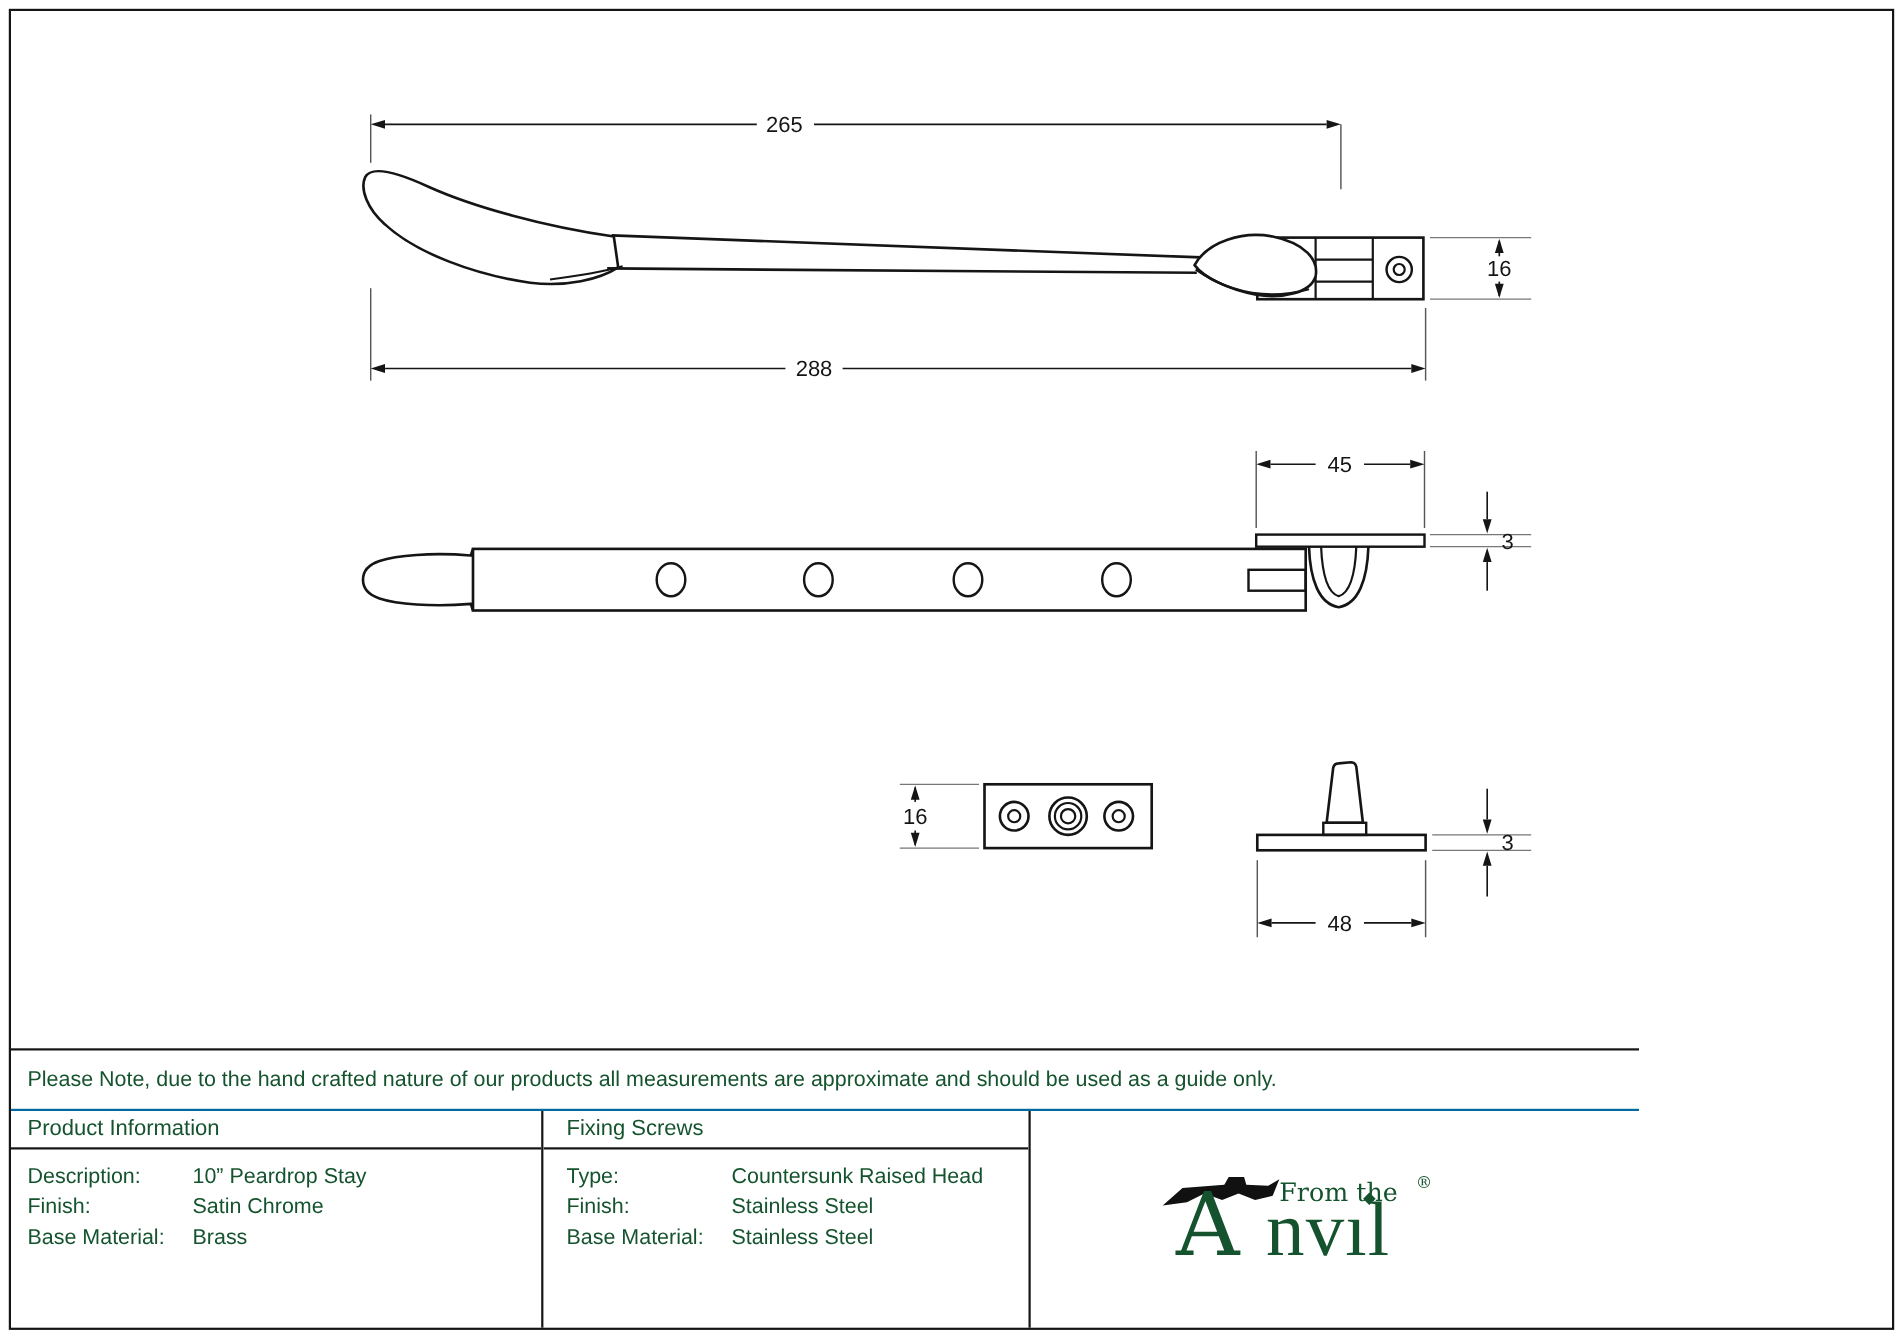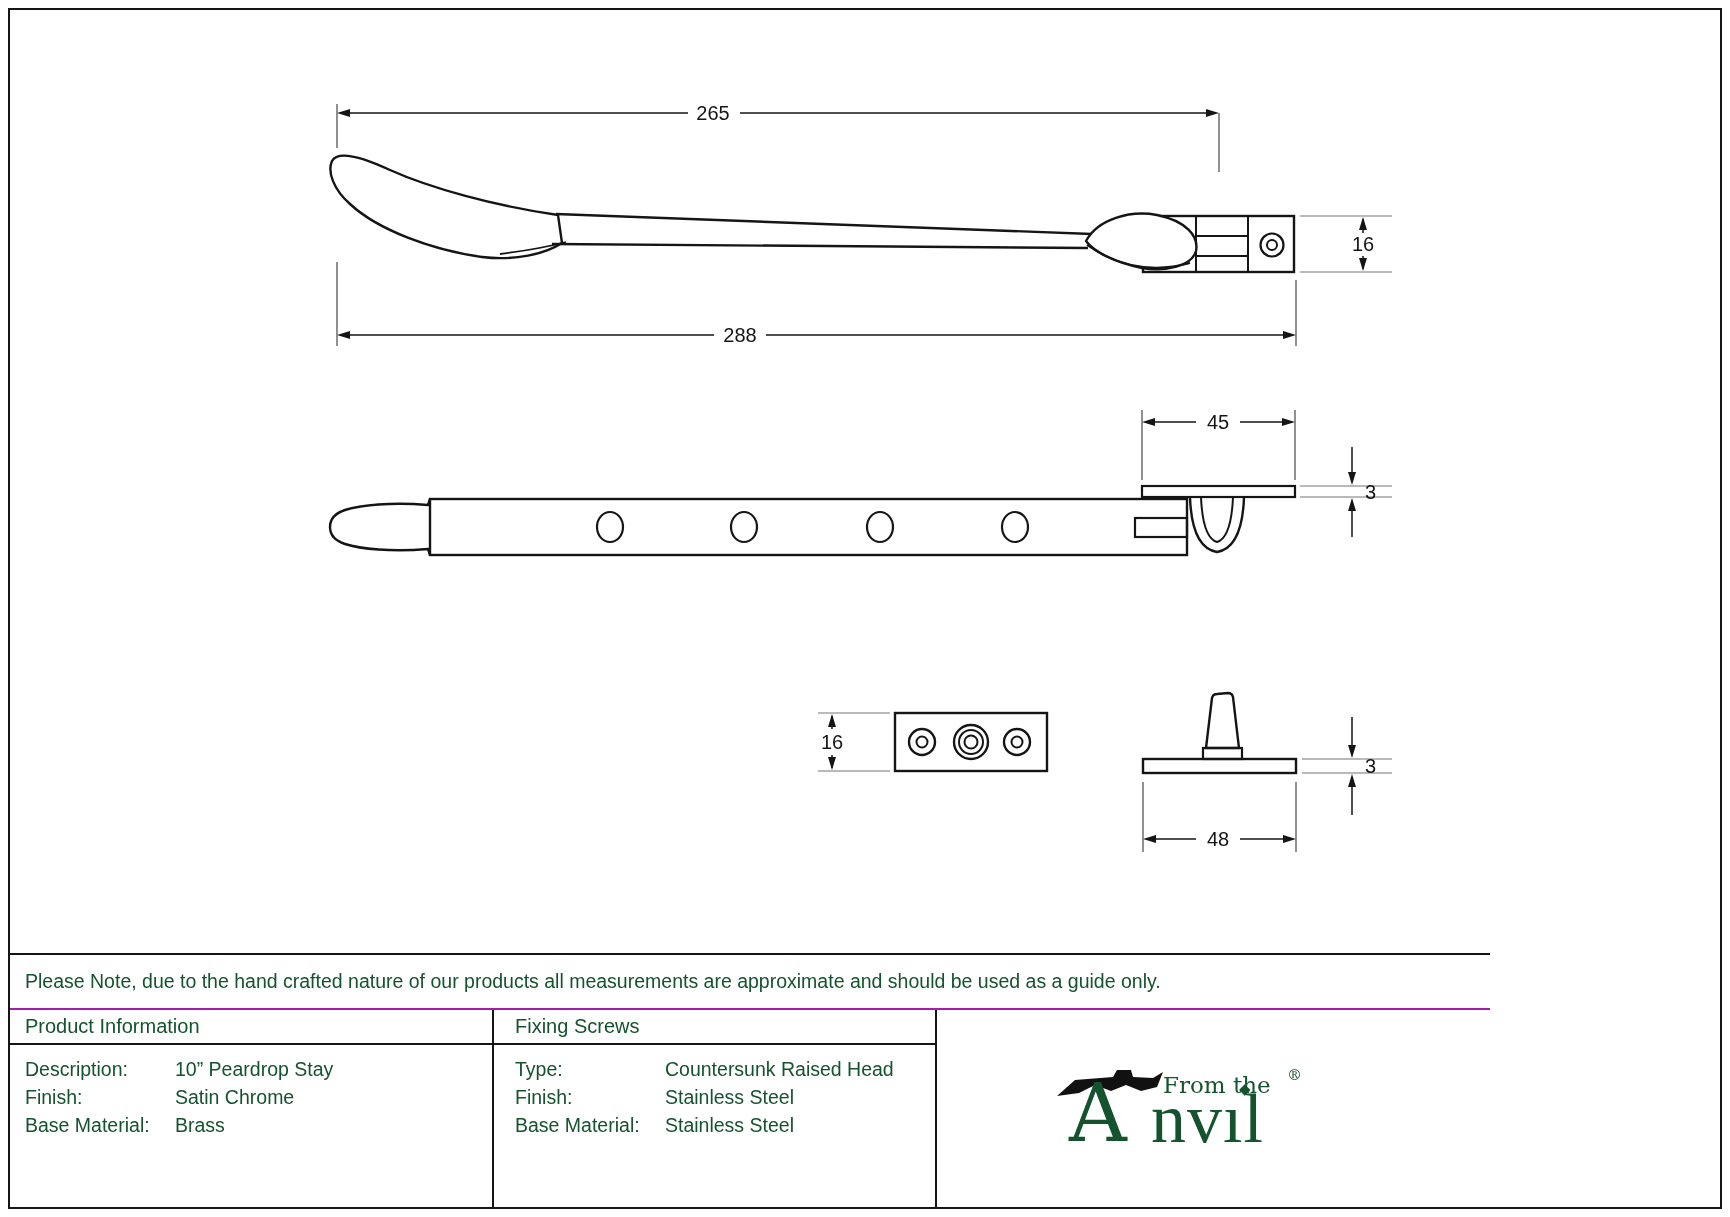--- a/index.html
+++ b/index.html
@@ -7,21 +7,21 @@
         font-family:"Liberation Sans",sans-serif;color:#14532d;overflow:hidden;}
   .frame{position:absolute;left:8px;top:8px;width:1714px;height:1201px;
          border:2px solid #151515;box-sizing:border-box;}
   svg.drawing{position:absolute;left:0;top:0;}
   svg.drawing text{font-family:"Liberation Sans",sans-serif;font-size:20px;fill:#151515;}
 
   .bottom{position:absolute;left:10px;top:953px;width:1480px;height:254px;}
   .note{height:55px;box-sizing:border-box;border-top:2px solid #151515;
         display:flex;align-items:center;padding-left:15px;font-size:19.5px;}
   .grid{display:grid;grid-template-columns:484px 443px 486px 1fr;height:199px;
-        border-top:2px solid #a21caf;box-sizing:border-box;}
+        border-top:2px solid #0369a1;box-sizing:border-box;}
   .col{border-right:2px solid #151515;box-sizing:border-box;overflow:hidden;}
   .col.last{border-right:none;}
   .col-header{height:35px;box-sizing:border-box;border-bottom:2px solid #151515;
         display:flex;align-items:center;padding-left:15px;font-size:20px;}
   .col-body{padding:10px 0 0 15px;font-size:19.5px;line-height:28px;}
   .col2 .col-header,.col3 .col-header{padding-left:21px;}
   .col2 .col-body,.col3 .col-body{padding-left:21px;}
   .kv{display:flex;}
   .kv .k{flex:0 0 150px;}
   .logo-col{display:flex;align-items:center;justify-content:center;}

